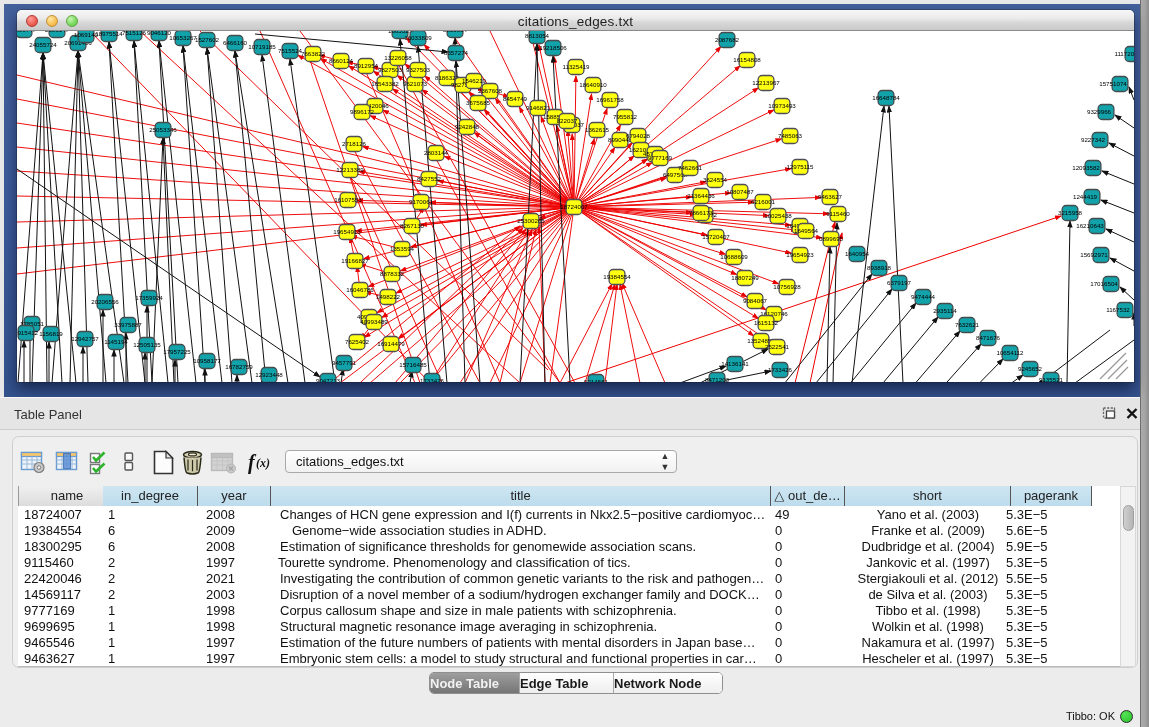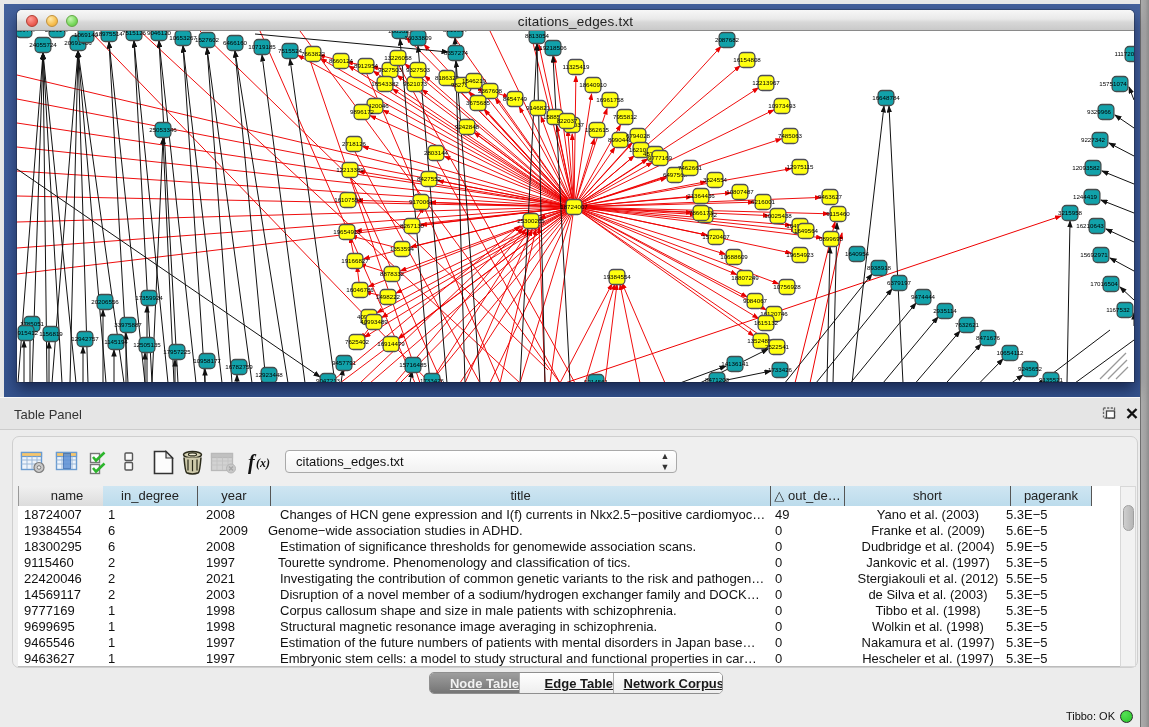--- a/index.html
+++ b/index.html
@@ -20,21 +20,21 @@
 #thead { position:absolute; left:18px; top:486px; width:1074px; height:20px; z-index:5; }
 .hc { position:absolute; top:0; height:20px; background:linear-gradient(180deg,#cfe6f2,#bcdcec); border-right:1px solid #555; font-size:13px; color:#222; text-align:center; line-height:20px; }
 .hg { background:linear-gradient(180deg,#f0f0f0,#dcdcdc); border-left:1px solid #999; }
 #tbody { position:absolute; left:18px; top:486px; width:1102px; height:181px; background:#fff; }
 .trow { position:absolute; left:0; width:1149px; height:16px; font-size:13px; color:#111; z-index:4; }
 .trow span { position:absolute; top:0; white-space:nowrap; }
 .trow .ctr { text-align:center; }
 #vscroll { position:absolute; left:1120px; top:486px; width:16px; height:181px; background:#f2f2f2; border:1px solid #d8d8d8; }
 #vthumb { position:absolute; left:1.5px; top:18px; width:11px; height:26px; background:linear-gradient(90deg,#cfcfcf,#b5b5b5); border:1px solid #9f9f9f; border-radius:6px; }
 #tabs { position:absolute; left:429px; top:672px; width:294px; height:22px; border:1px solid #8f8f8f; border-radius:5px; background:#fff; display:flex; overflow:hidden; font-size:13px; font-weight:bold; }
-#tabs div { flex:0 0 auto; text-align:right; line-height:21px; color:#1a1a1a; background:linear-gradient(180deg,#ffffff,#eeeeee); border-right:1px solid #aaa;text-decoration:underline; }
+#tabs div { flex:0 0 auto; text-align:left; line-height:21px; color:#1a1a1a; background:linear-gradient(180deg,#ffffff,#eeeeee); border-right:1px solid #aaa; }
 #tabs div.sel { background:linear-gradient(180deg,#9e9e9e,#757575); color:#f2f2f2; }
 #memory { position:absolute; right:34px; top:710px; font-size:11px; color:#111; }
 #memdot { position:absolute; left:1120px; top:710px; width:13px; height:13px; border-radius:50%; background:radial-gradient(circle at 35% 30%,#55e055,#28c428); border:1.5px solid #2a2a2a; }
 #tpicons { position:absolute; left:1101px; top:405px; width:40px; height:16px; }
 </style></head><body>
 <div id="topstrip"></div>
 <div id="leftstrip"></div>
 <div id="graystrip"></div>
 <div id="bluebg"></div>
 <div id="window">
@@ -643,22 +643,22 @@
     <span style="left:108px">1</span>
 <span style="left:206px">2008</span>
     <span style="left:280px">Changes of HCN gene expression and I(f) currents in Nkx2.5−positive cardiomyoc…</span>
 <span style="left:775px">49</span>
     <span class="ctr" style="left:845px;width:166px">Yano et al. (2003)</span>
 <span style="left:1006px">5.3E−5</span>
   </div>
 <div class="trow" style="top:523px">
 <span style="left:24px">19384554</span>
     <span style="left:108px">6</span>
-<span style="left:219px">2009</span>
-    <span style="left:268px">Genome−wide association studies in ADHD.</span>
+<span style="left:206px">2009</span>
+    <span style="left:292px">Genome−wide association studies in ADHD.</span>
 <span style="left:775px">0</span>
     <span class="ctr" style="left:845px;width:166px">Franke et al. (2009)</span>
 <span style="left:1006px">5.6E−5</span>
   </div>
 <div class="trow" style="top:539px">
 <span style="left:24px">18300295</span>
     <span style="left:108px">6</span>
 <span style="left:206px">2008</span>
     <span style="left:280px">Estimation of significance thresholds for genomewide association scans.</span>
 <span style="left:775px">0</span>
@@ -728,15 +728,15 @@
     <span class="ctr" style="left:845px;width:166px">Hescheler et al. (1997)</span>
 <span style="left:1006px">5.3E−5</span>
   </div>
 <div style="position:absolute;left:18px;top:666px;width:1102px;height:1px;background:#bbb"></div>
 <div id="vscroll">
     <div id="vthumb"></div>
   </div>
 <div id="tabs">
  <div class="sel" style="width:90px">Node Table</div>
  <div style="width:94px">Edge Table</div>
- <div style="width:110px;border-right:none">Network Corpus</div>
+ <div style="width:110px;border-right:none">Network Node</div>
 </div>
 <div id="memory">Tibbo: OK</div>
 <div id="memdot"></div>
 </body></html>

